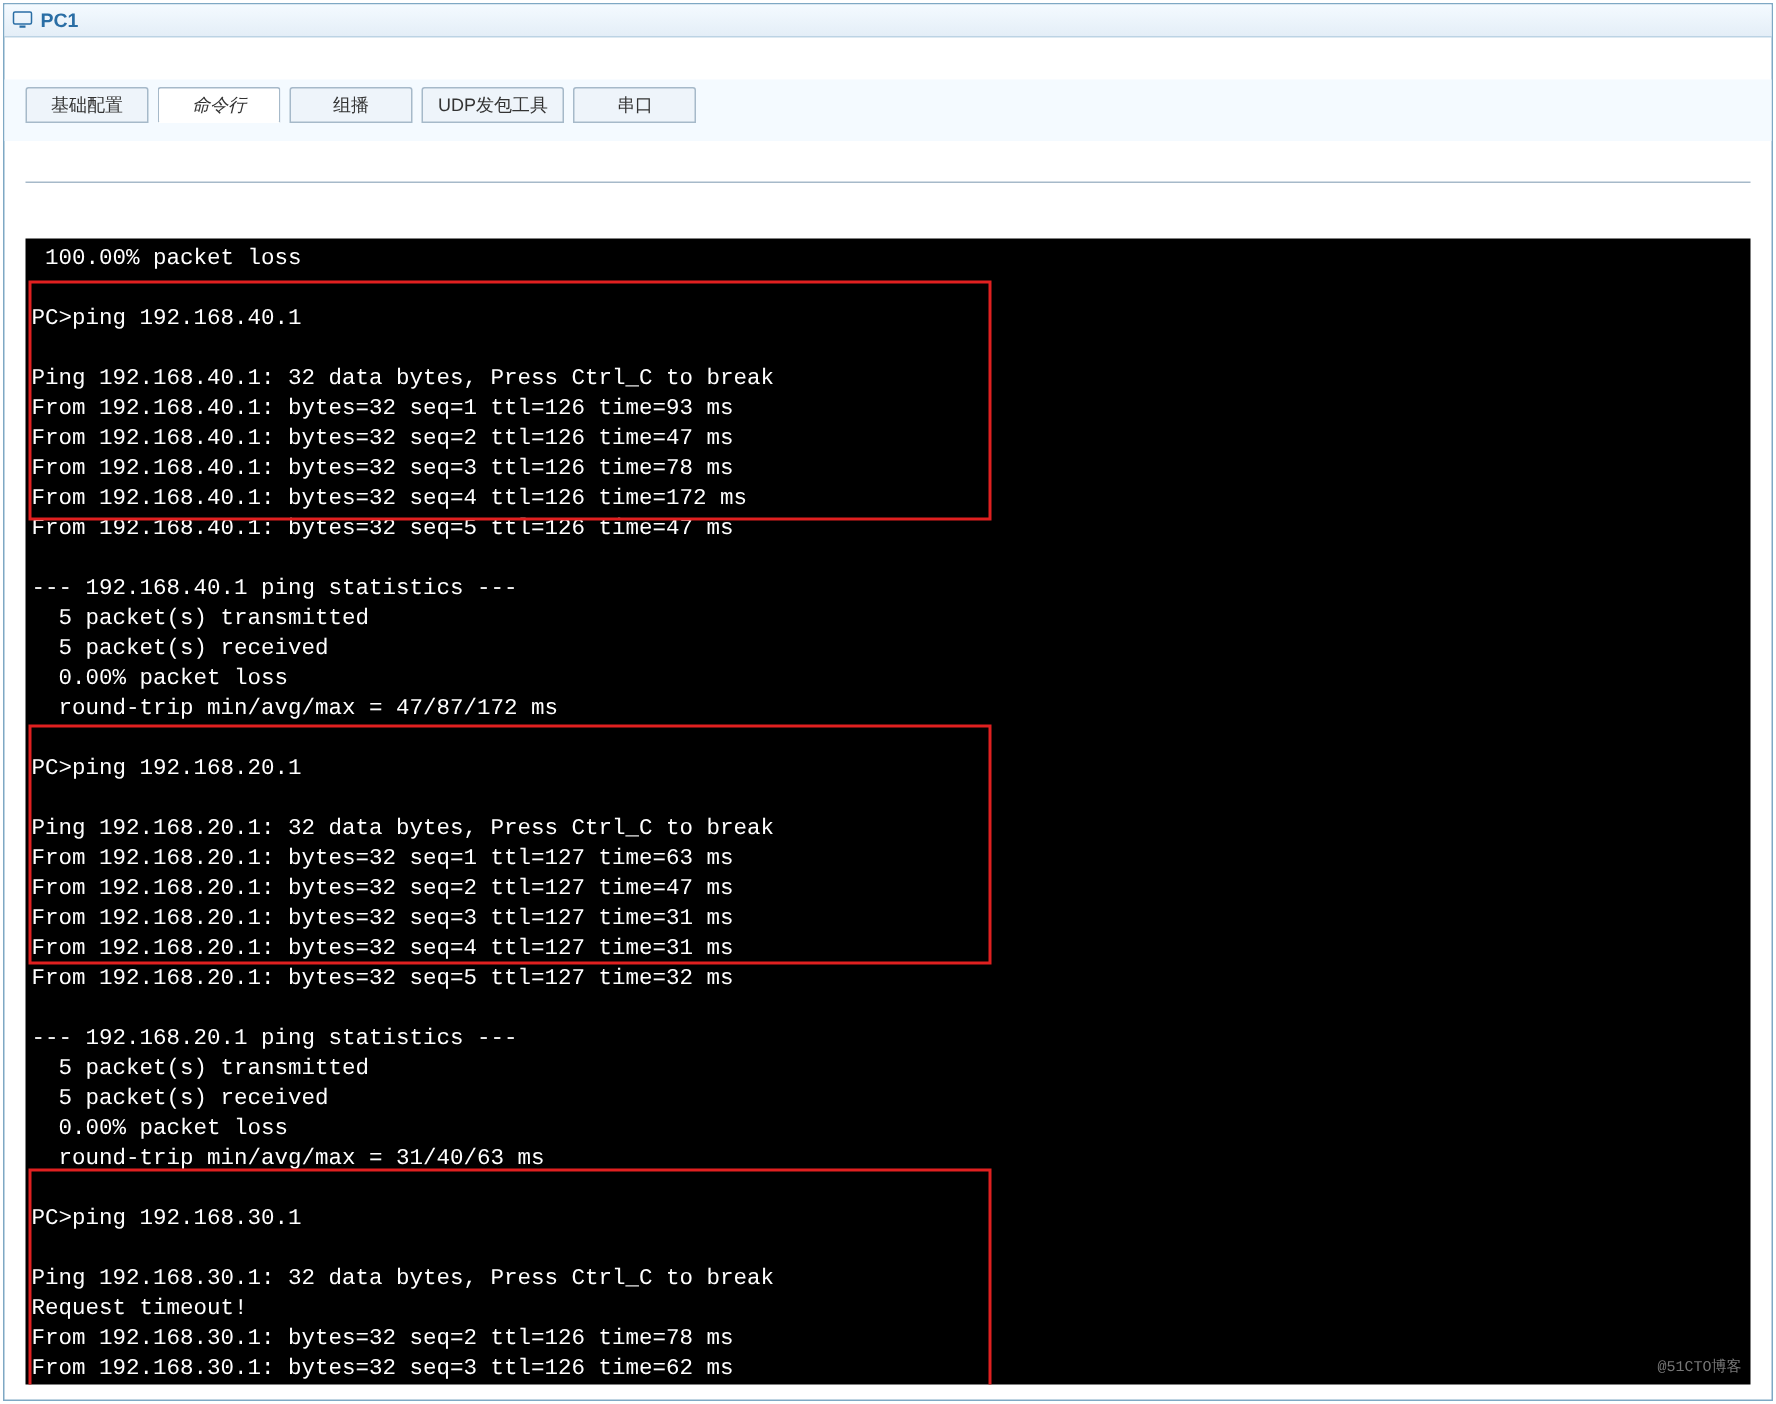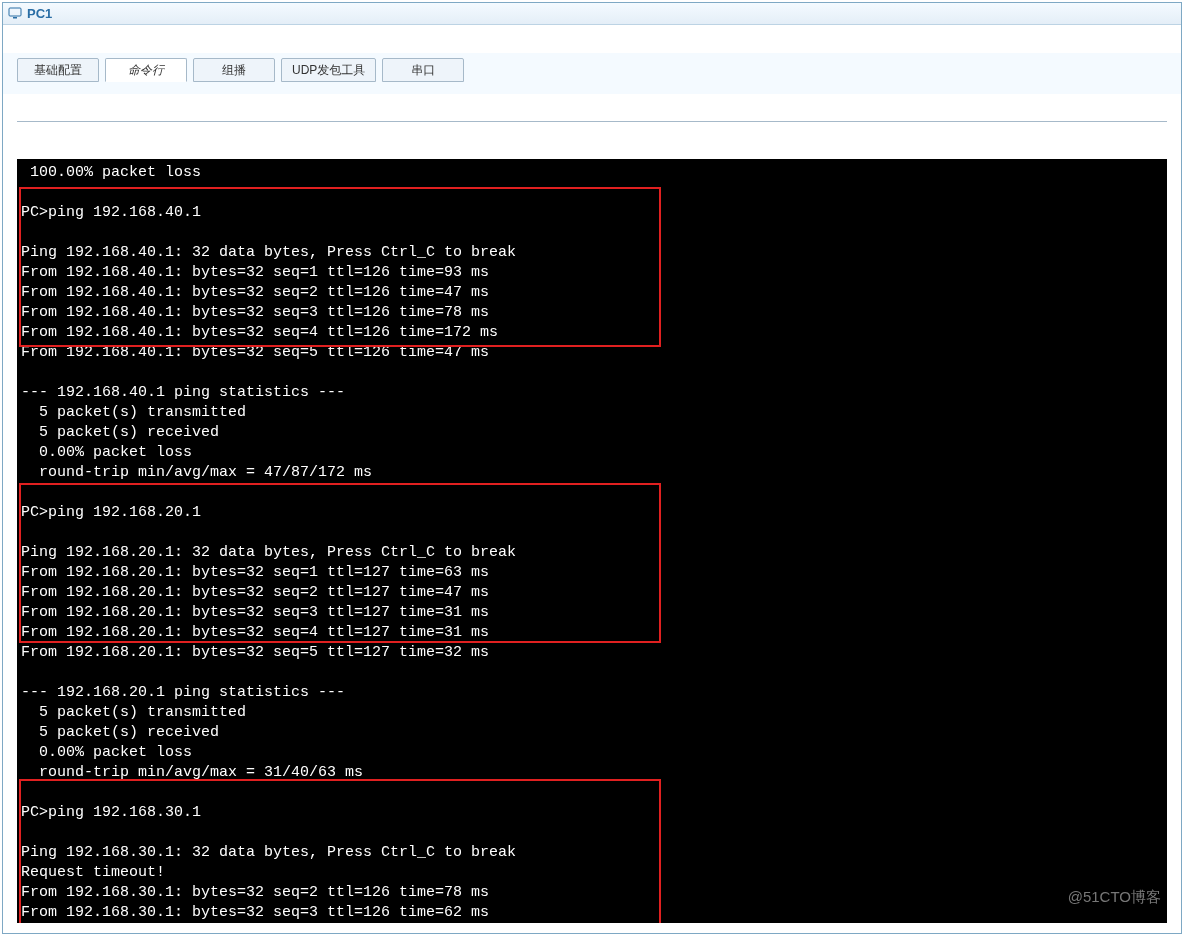--- a/index.html
+++ b/index.html
@@ -107,24 +107,24 @@
     border: 2px solid #e02020;
     box-sizing: border-box;
     pointer-events: none;
   }
   .hb1 { left: 2px; top: 28px; width: 642px; height: 160px; }
   .hb2 { left: 2px; top: 324px; width: 642px; height: 160px; }
   .hb3 { left: 2px; top: 620px; width: 642px; height: 160px; }
   .watermark {
     position: absolute;
     right: 6px;
-    bottom: 16px;
+    bottom: 0px;
     color: #777;
-    font-size: 15px;
-    font-family: Liberation Sans, sans-serif;
+    font-size: 10px;
+    font-family: Liberation Mono, monospace;
   }
 </style>
 </head>
 <body>
 
 <div class="window">
 
   <div class="titlebar">
     <span class="icon">
       <svg width="14" height="14" viewBox="0 0 14 14">

